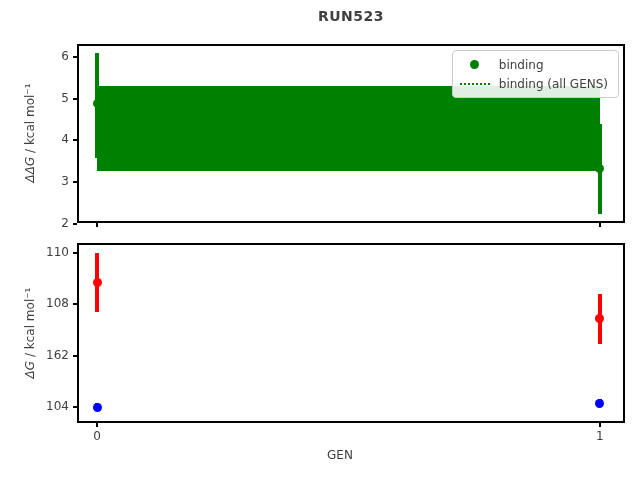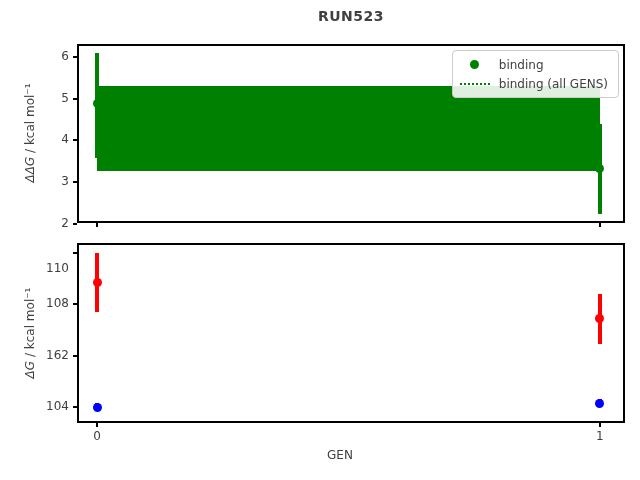--- a/index.html
+++ b/index.html
@@ -98,20 +98,20 @@
       <div class="ebar" style="left: 518.872px; top: 49.0745px; width: 4px; height: 50.1022px; background: rgb(255, 0, 0);"></div>
       <div class="marker" style="left: 13.5998px; top: 33.0124px; width: 9px; height: 9px; background: rgb(255, 0, 0);"></div>
       <div class="marker" style="left: 516.372px; top: 68.9832px; width: 9px; height: 9px; background: rgb(255, 0, 0);"></div>
       <div class="tickmark" style="left: -6px; top: 161.126px; width: 4px; height: 2px;"></div>
       <div class="ticklabel ylab" style="left: -36px; top: 154.126px; width: 26px;">104</div>
       <div class="tickmark" style="left: -6px; top: 109.739px; width: 4px; height: 2px;"></div>
       <div class="ticklabel ylab" style="left: -36px; top: 102.739px; width: 26px;">162</div>
       <div class="tickmark" style="left: -6px; top: 58.3518px; width: 4px; height: 2px;"></div>
       <div class="ticklabel ylab" style="left: -36px; top: 51.3518px; width: 26px;">108</div>
       <div class="tickmark" style="left: -6px; top: 6.96496px; width: 4px; height: 2px;"></div>
-      <div class="ticklabel ylab" style="left: -36px; top: -0.0350364px; width: 26px; margin-top: 16px;">110</div>
+      <div class="ticklabel ylab" style="left: -36px; top: -0.0350364px; width: 26px;">110</div>
       <div class="tickmark" style="left: 17.0998px; top: 178px; width: 2px; height: 4px;"></div>
       <div class="ticklabel xlab" style="left: -1.90018px; top: 184px; width: 40px;">0</div>
       <div class="tickmark" style="left: 519.872px; top: 178px; width: 2px; height: 4px;"></div>
       <div class="ticklabel xlab" style="left: 500.872px; top: 184px; width: 40px;">1</div>
     </div>
 
 </div>
 
 </body></html>

